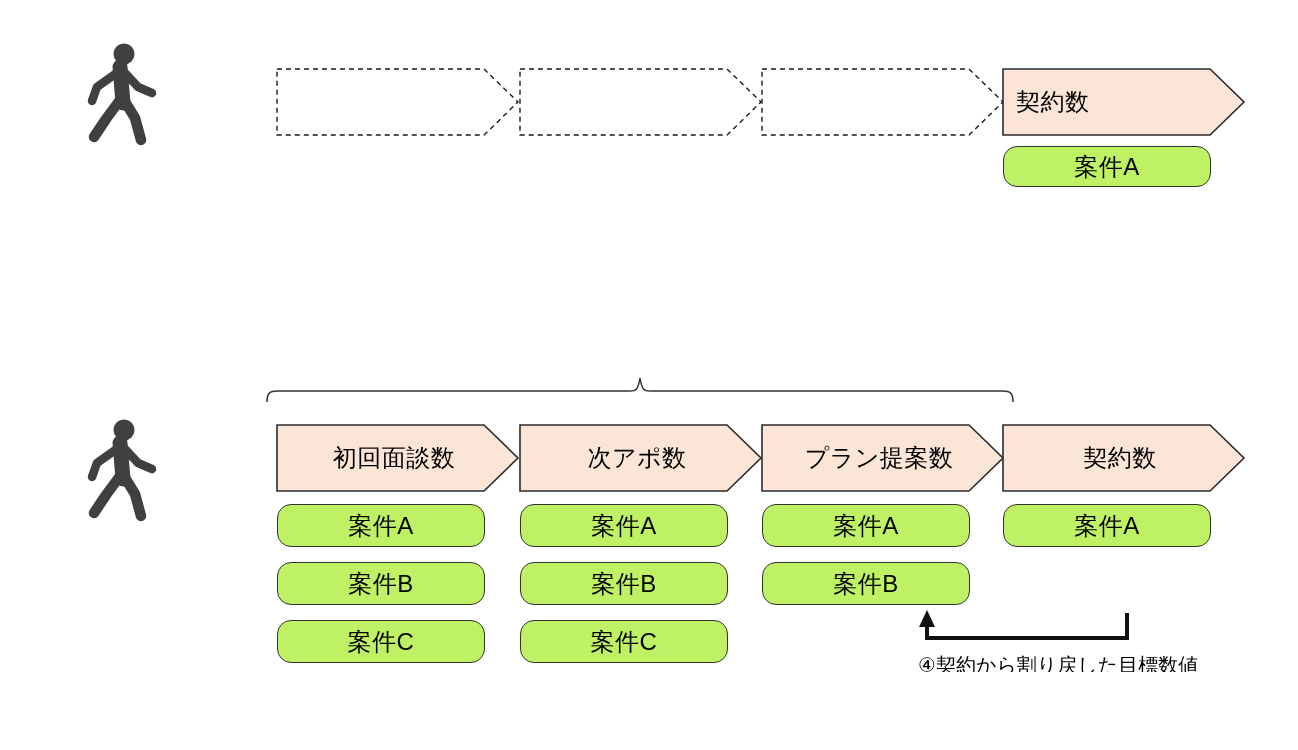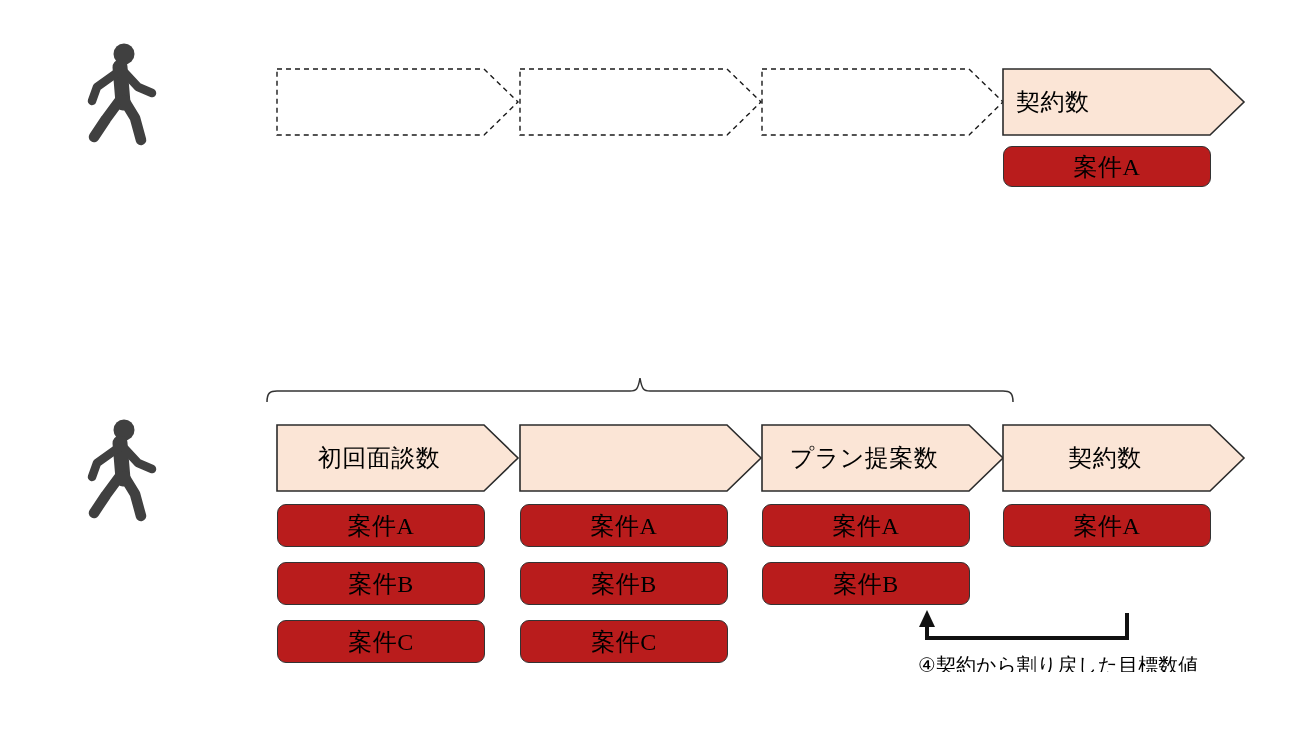--- a/index.html
+++ b/index.html
@@ -15,31 +15,31 @@
   svg{display:block;overflow:visible;}
 
   
   .stage-svg{position:absolute;width:243px;height:68px;}
   .chev-fill{fill:#FBE5D6;stroke:#2b2b2b;stroke-width:1.6;}
   .chev-dashed{fill:#ffffff;stroke:#1a1a1a;stroke-width:1.4;stroke-dasharray:5 4;}
 
   .chev-label{
     position:absolute;width:206px;height:68px;
     display:flex;align-items:center;justify-content:center;
-    font-size:24px;letter-spacing:.5px;white-space:nowrap;
+    font-size:24px;letter-spacing:.5px;white-space:nowrap;padding-left:15px;
   }
   .chev-label.left-align{justify-content:flex-start;padding-left:13px;width:193px;}
 
   
   .deal{
     position:absolute;width:208px;height:43px;
-    background:#b91c1c;border:1.6px solid #333;border-radius:9px;
+    background:#bef264;border:1.6px solid #333;border-radius:14px;
     box-sizing:border-box;
     display:flex;align-items:center;justify-content:center;
-    font-size:24px;letter-spacing:.5px;white-space:nowrap;font-family:Liberation Serif, serif;
+    font-size:24px;letter-spacing:.5px;white-space:nowrap;
   }
 
   .note{
     position:absolute;white-space:nowrap;
   }
   .note.criteria{left:352px;top:324px;width:600px;text-align:center;font-size:24px;}
   .note.backsolve{left:918px;top:652px;font-size:20px;text-align:center;}
 
   .person-svg{position:absolute;width:70px;height:104px;}
   .person-svg .stroke{stroke:#404040;fill:none;stroke-linecap:round;stroke-linejoin:round;}
@@ -92,20 +92,21 @@
   </svg>
 
   <svg class="stage-svg" style="left:276px;top:424px;" viewBox="0 0 243 68">
     <polygon class="chev-fill" points="1,1 208,1 242,34 208,67 1,67"></polygon>
   </svg>
   <div class="chev-label" style="left:276px;top:424px;">初回面談数</div>
 
   <svg class="stage-svg" style="left:519px;top:424px;" viewBox="0 0 243 68">
     <polygon class="chev-fill" points="1,1 208,1 242,34 208,67 1,67"></polygon>
   </svg>
+  <div class="chev-label" style="left:519px;top:424px;">次アポ数</div>
 
   <svg class="stage-svg" style="left:761px;top:424px;" viewBox="0 0 243 68">
     <polygon class="chev-fill" points="1,1 208,1 242,34 208,67 1,67"></polygon>
   </svg>
   <div class="chev-label" style="left:761px;top:424px;">プラン提案数</div>
 
   <svg class="stage-svg" style="left:1002px;top:424px;" viewBox="0 0 243 68">
     <polygon class="chev-fill" points="1,1 208,1 242,34 208,67 1,67"></polygon>
   </svg>
   <div class="chev-label" style="left:1002px;top:424px;">契約数</div>

